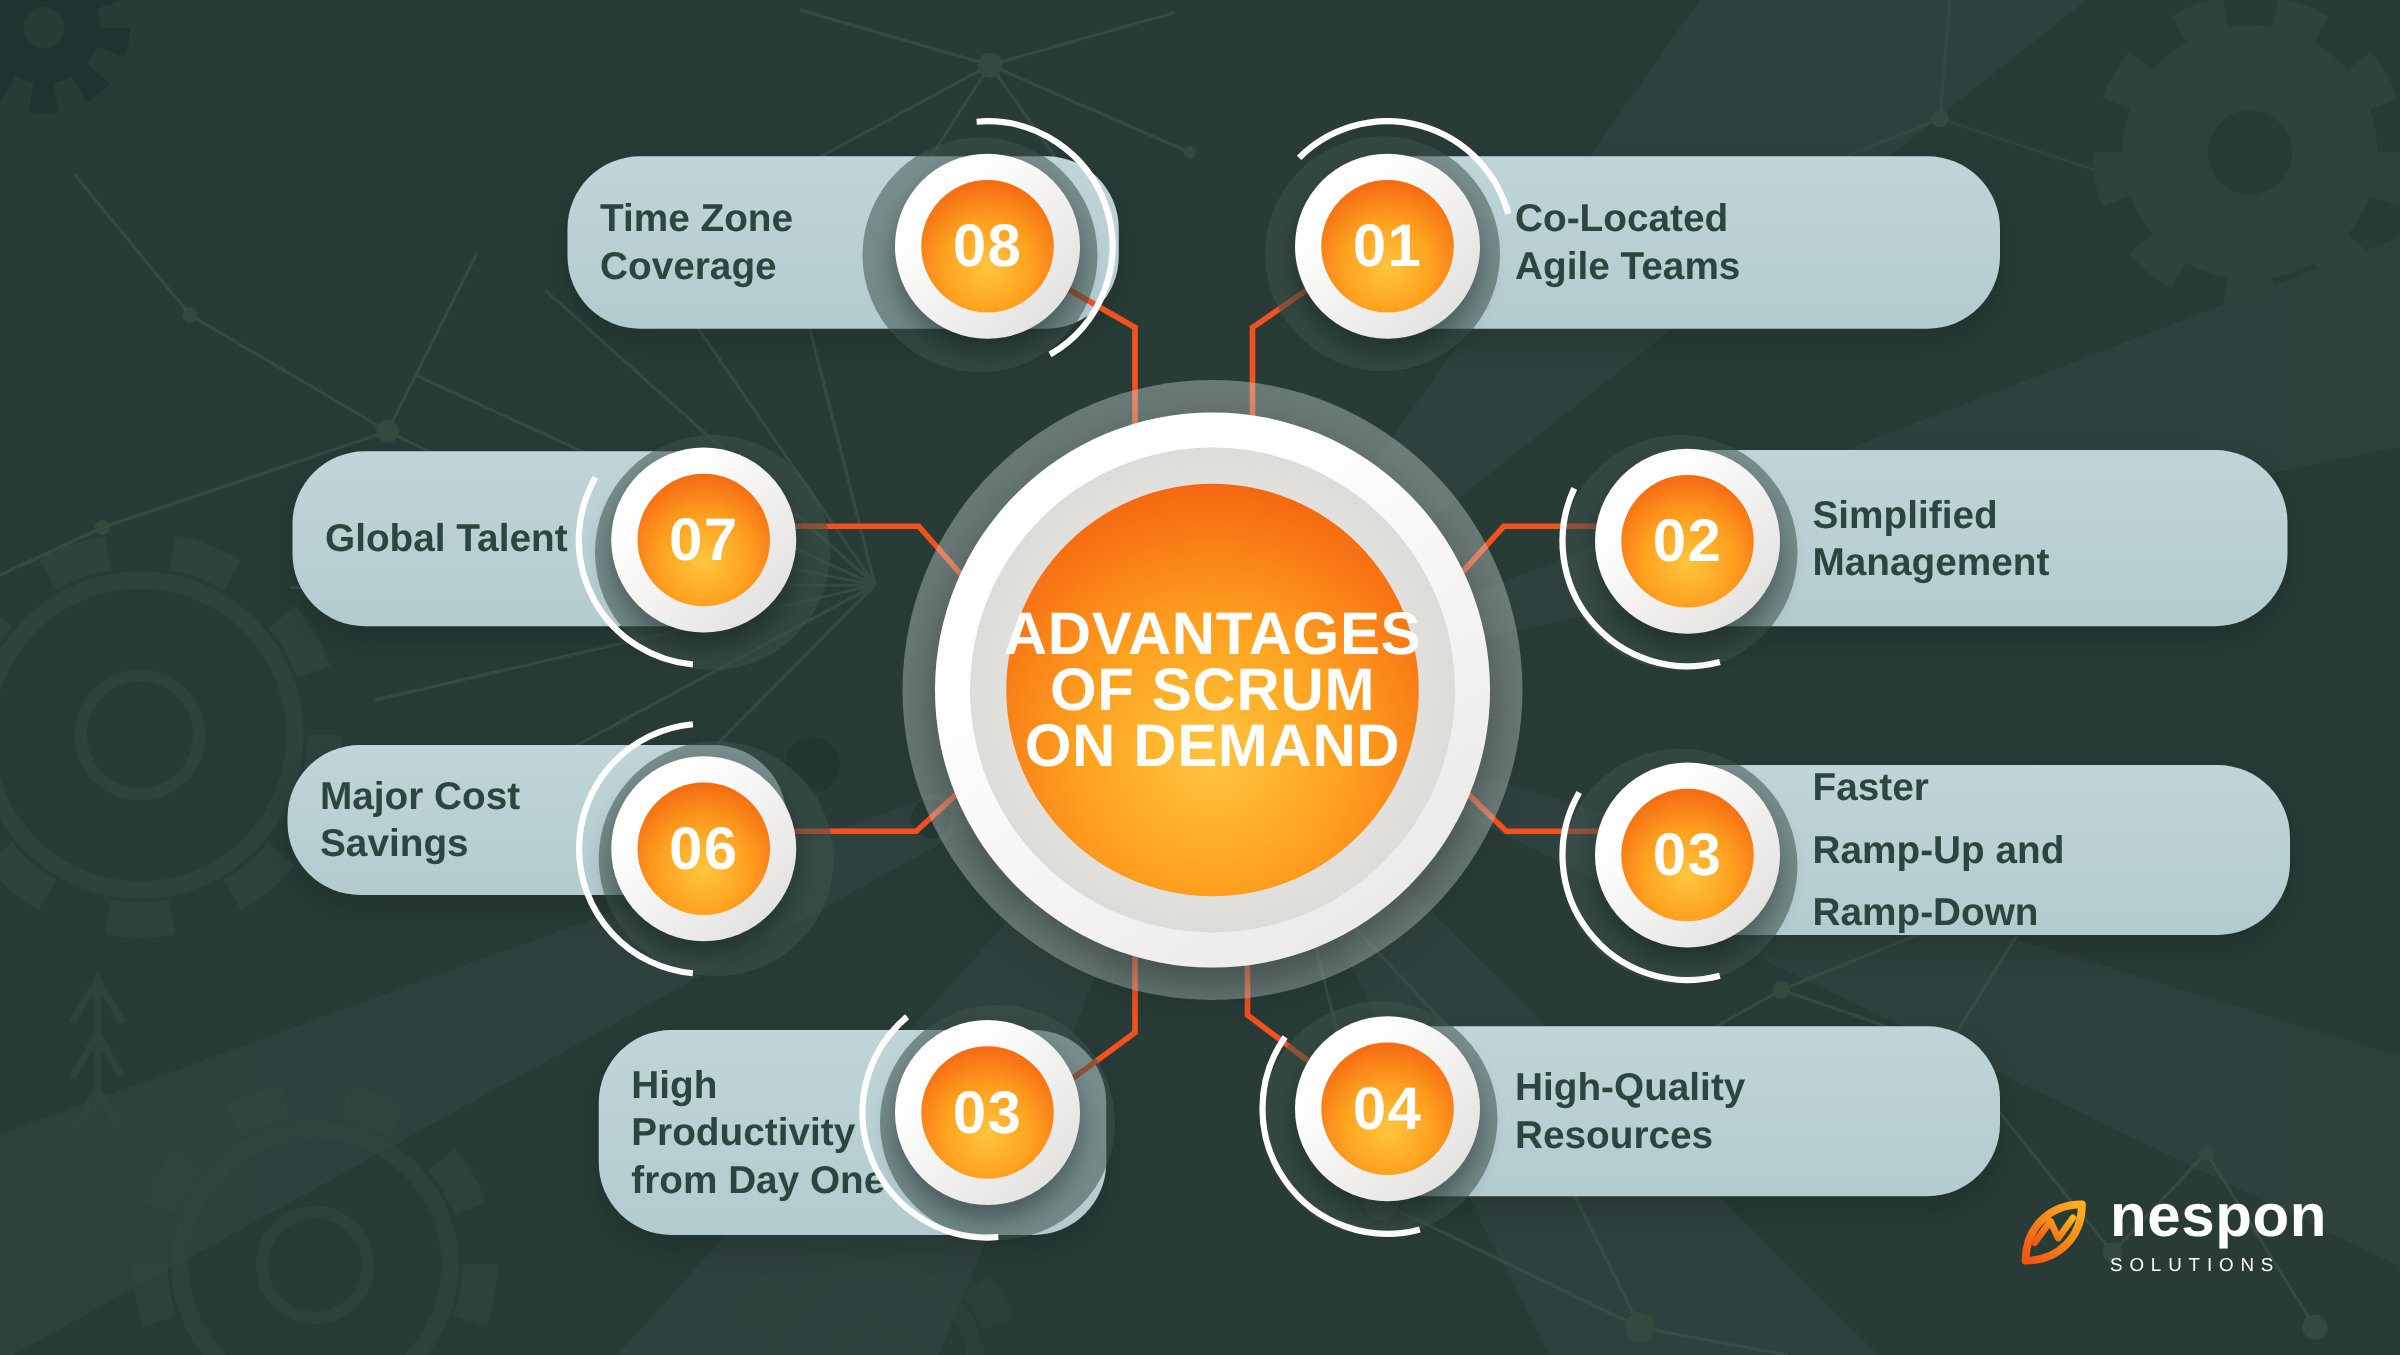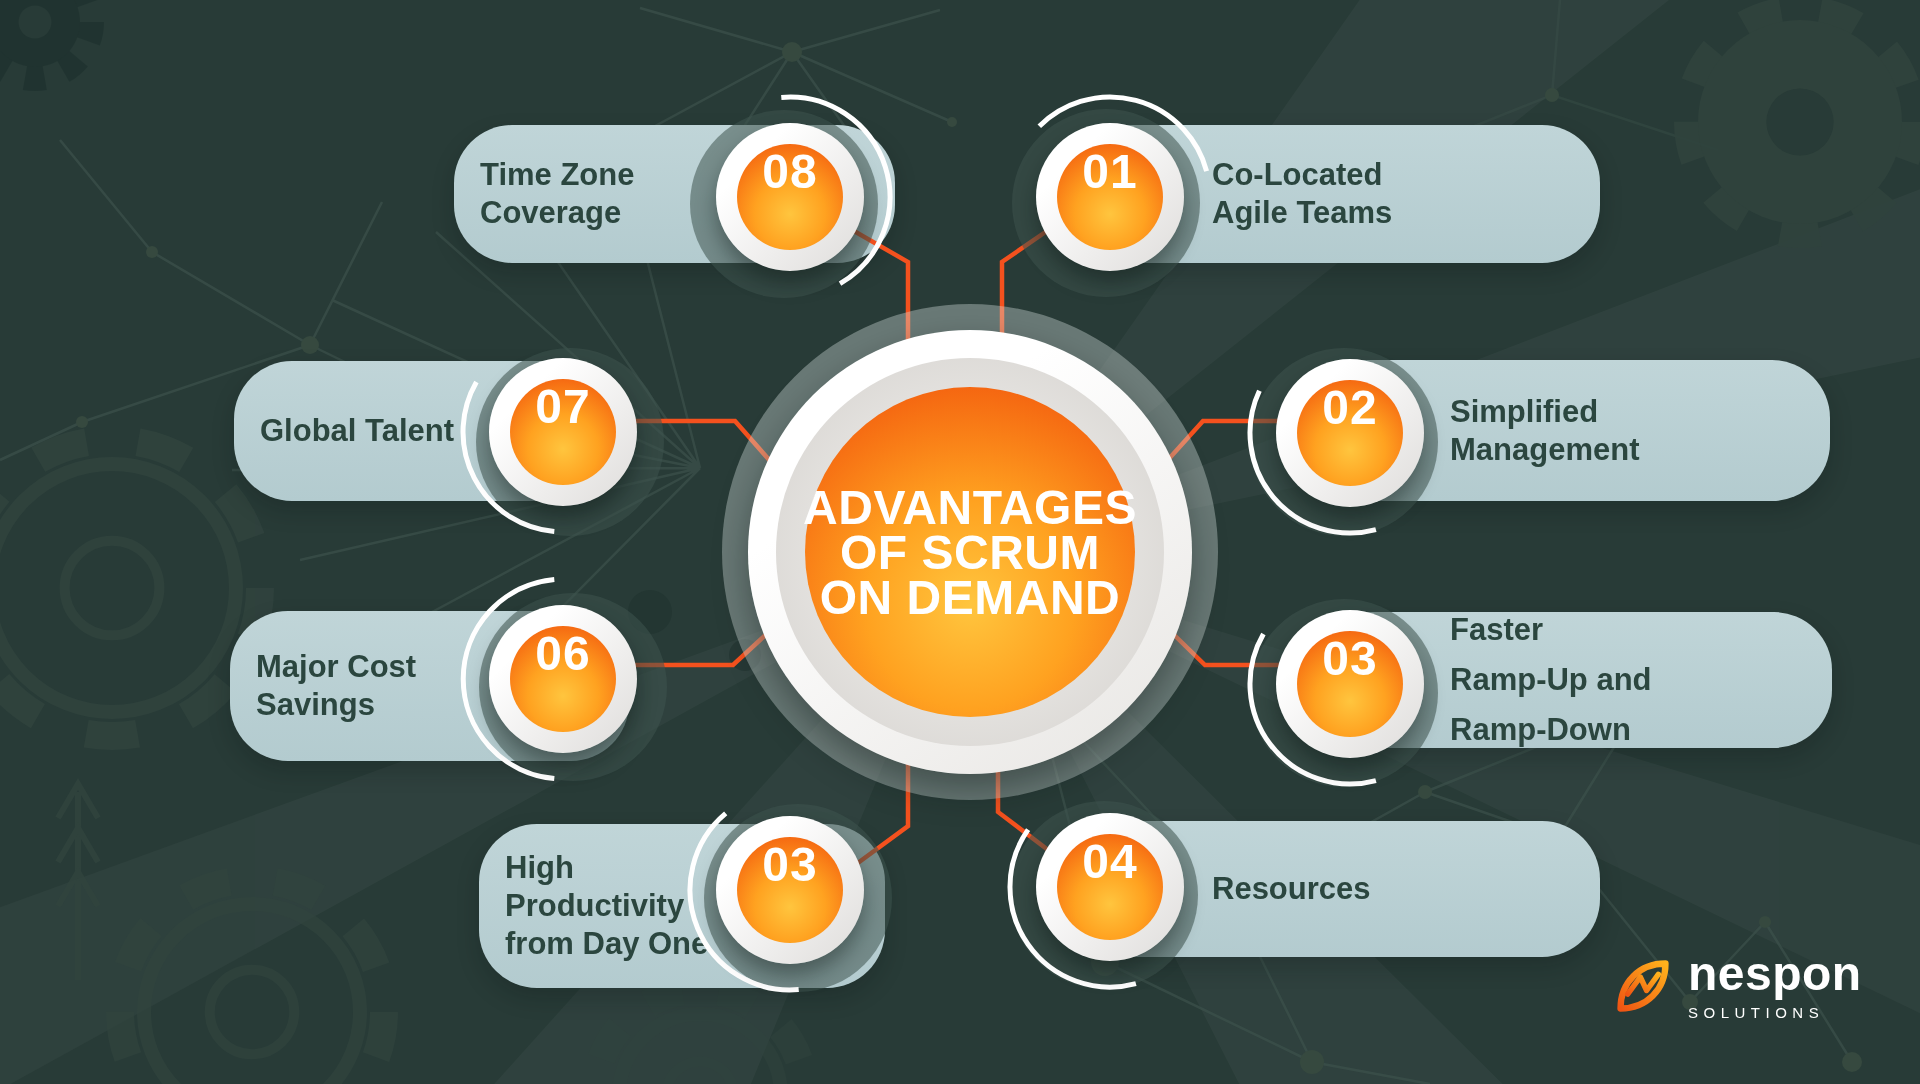--- a/index.html
+++ b/index.html
@@ -41,21 +41,21 @@
   }
   .badge svg.arc{position:absolute;left:0;top:0;}
   .badge .ring-white{
     position:absolute;left:32px;top:32px;width:148px;height:148px;border-radius:50%;
     background:linear-gradient(135deg,#ffffff 25%,#dedcda 100%);
     box-shadow:0 12px 20px rgba(8,18,16,.38);
   }
   .badge .num-circle{
     position:absolute;left:53px;top:53px;width:106px;height:106px;border-radius:50%;
     background:radial-gradient(circle at 50% 66%, #ffc53e 0%, #ffa220 40%, #f35b0e 90%, #ee520a 100%);
-    display:flex;justify-content:center;
+    display:flex;align-items:center;justify-content:center;
   }
   .badge .num{color:#fff;font-size:48px;font-weight:700;letter-spacing:1px;}
   
   .center{position:absolute;left:710px;top:292px;width:520px;height:520px;z-index:4;}
   .center .halo{position:absolute;inset:12px;border-radius:50%;background:rgba(214,223,220,.38);}
   .center .cwhite{
     position:absolute;inset:38px;border-radius:50%;
     background:linear-gradient(145deg,#ffffff 30%,#e7e5e2 100%);
     box-shadow:0 16px 34px rgba(8,18,16,.40);
   }
@@ -171,28 +171,29 @@
       <div class="pill" style="left: 1310px; top: 360px; width: 380px; height: 141px; padding-left: 140px;">
         <div class="line">Simplified</div>
         <div class="line">Management</div>
       </div>
       <div class="pill" style="left: 1310px; top: 612px; width: 382px; height: 136px; padding-left: 140px; gap: 12px;">
         <div class="line">Faster</div>
         <div class="line">Ramp-Up and</div>
         <div class="line">Ramp-Down</div>
       </div>
       <div class="pill" style="left: 1072px; top: 821px; width: 388px; height: 136px; padding-left: 140px;">
+        <div class="line">High-Quality</div>
         <div class="line">Resources</div>
       </div>
       <div class="pill" style="left: 479px; top: 824px; width: 380px; height: 164px; padding-left: 26px;">
         <div class="line">High</div>
         <div class="line">Productivity</div>
         <div class="line">from Day One</div>
       </div>
-      <div class="pill" style="left: 230px; top: 611px; width: 373px; height: 150px; padding-left: 26px;">
+      <div class="pill" style="left: 230px; top: 596px; width: 373px; height: 120px; padding-left: 26px;">
         <div class="line">Major Cost</div>
         <div class="line">Savings</div>
       </div>
       <div class="pill" style="left: 234px; top: 361px; width: 370px; height: 140px; padding-left: 26px;">
         <div class="line">Global Talent</div>
       </div>
       <div class="pill" style="left: 454px; top: 125px; width: 415px; height: 138px; padding-left: 26px;">
         <div class="line">Time Zone</div>
         <div class="line">Coverage</div>
       </div>

